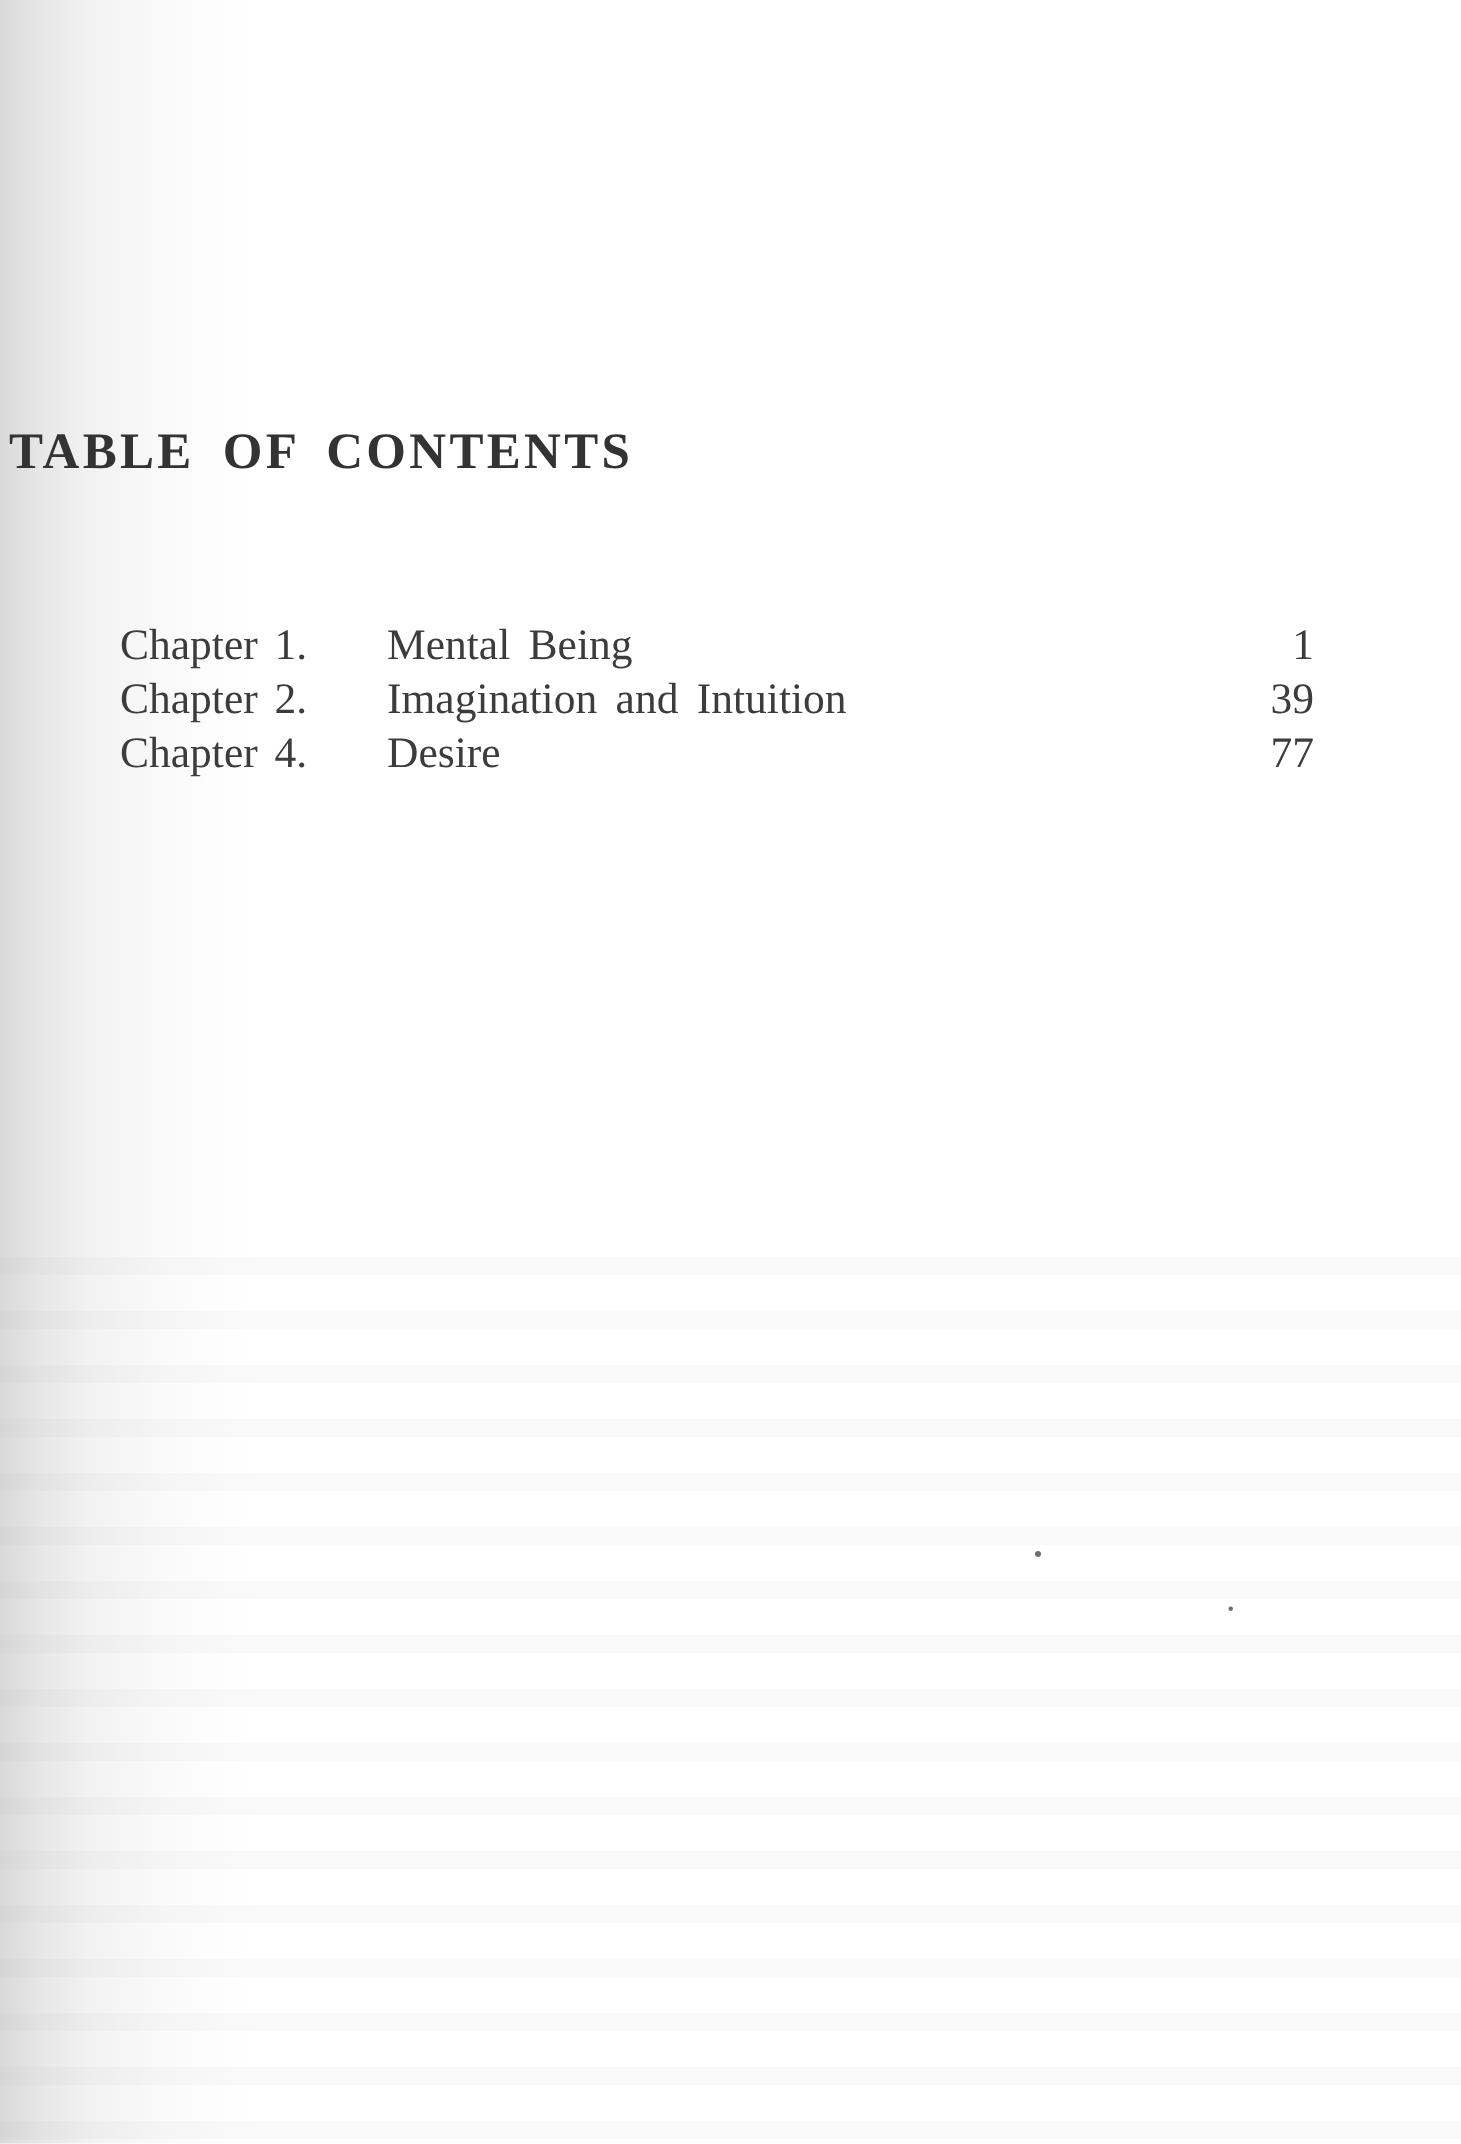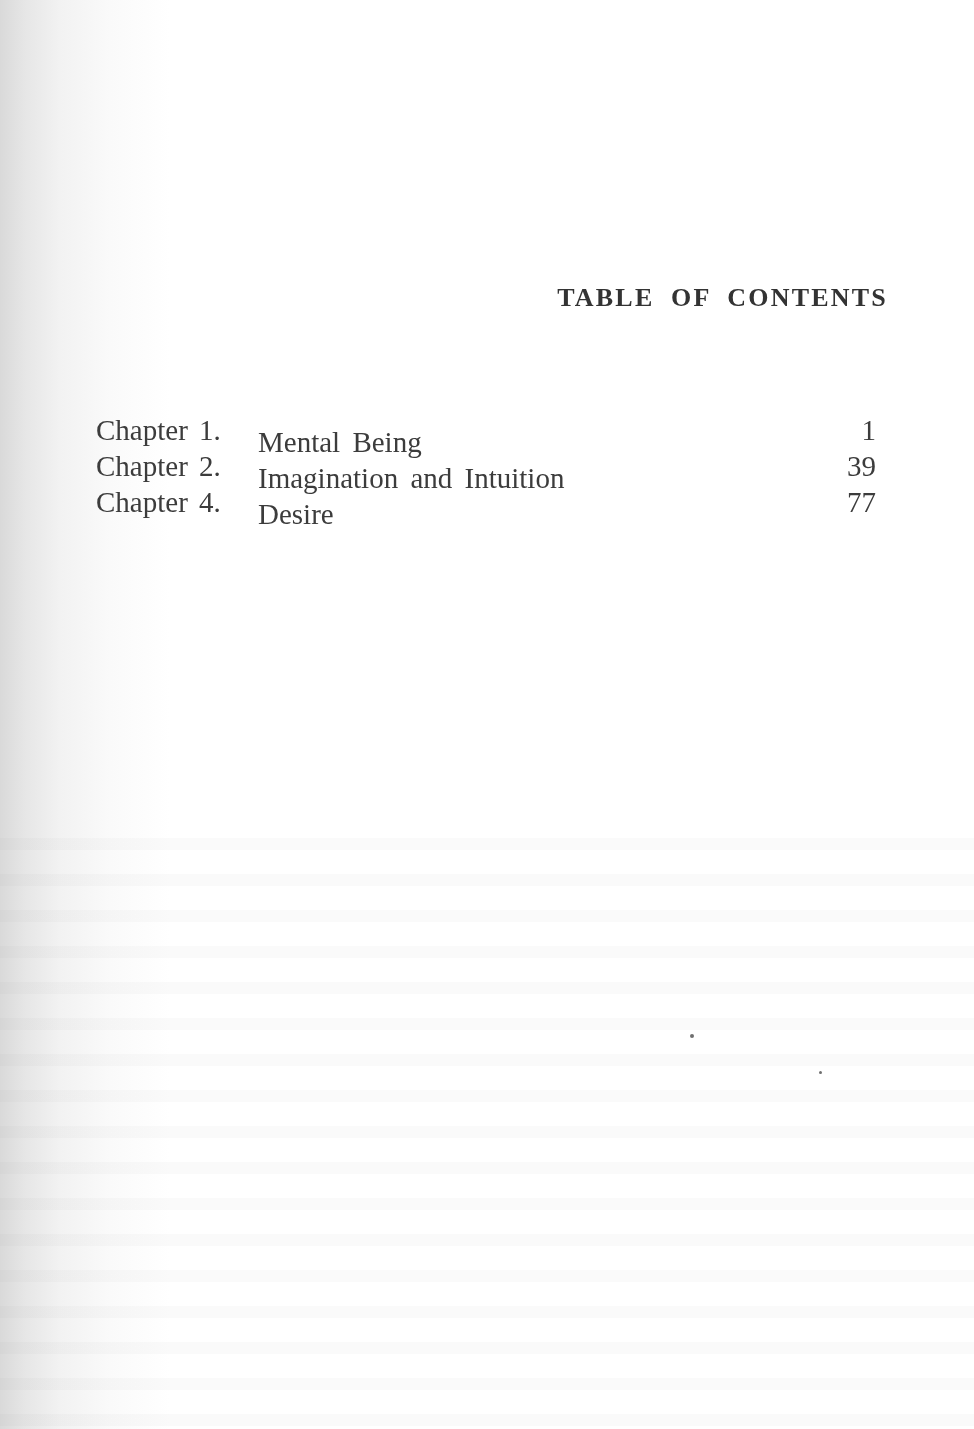--- a/index.html
+++ b/index.html
@@ -42,22 +42,22 @@
         rgba(0,0,0,0.018) 30px,
         rgba(0,0,0,0) 30px,
         rgba(0,0,0,0) 36px);
       pointer-events: none;
     }
     .toc-title {
       position: absolute;
       left: 0;
       width: 888px;
       top: 283px;
-      text-align: right;
-      font-size: 26px;
+      text-align: left;
+      font-size: 34px;
       font-weight: bold;
       letter-spacing: 2.2px;
       word-spacing: 8px;
       color: #333333;
       padding-left: 6px;
       box-sizing: border-box;
     }
     .toc-list {
       position: absolute;
       left: 80px;
@@ -67,31 +67,30 @@
     .toc-row {
       position: relative;
       height: 36px;
       line-height: 36px;
       font-size: 29px;
       color: #3c3c3c;
       white-space: nowrap;
     }
     .toc-chapter {
       position: absolute;
-      left: 16px;
+      left: 0;
       top: 0;
       word-spacing: 4px;
       text-align: right;
     }
     .toc-name {
       position: absolute;
       left: 178px;
       top: 0;
       word-spacing: 5px;
-      margin-top: 12px;
     }
     .toc-page {
       position: absolute;
       right: 0;
       top: 0;
       text-align: right;
     }
     .speck {
       position: absolute;
       border-radius: 50%;

